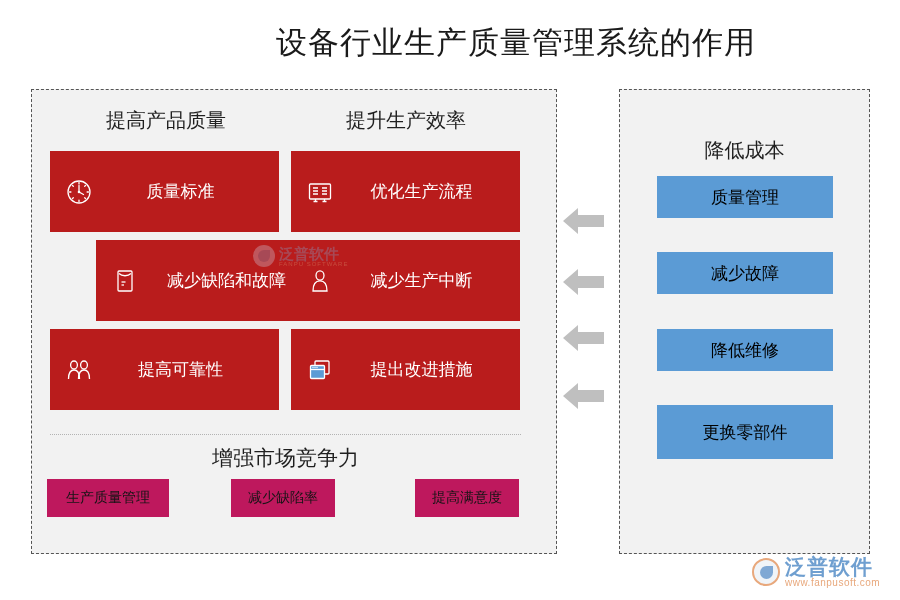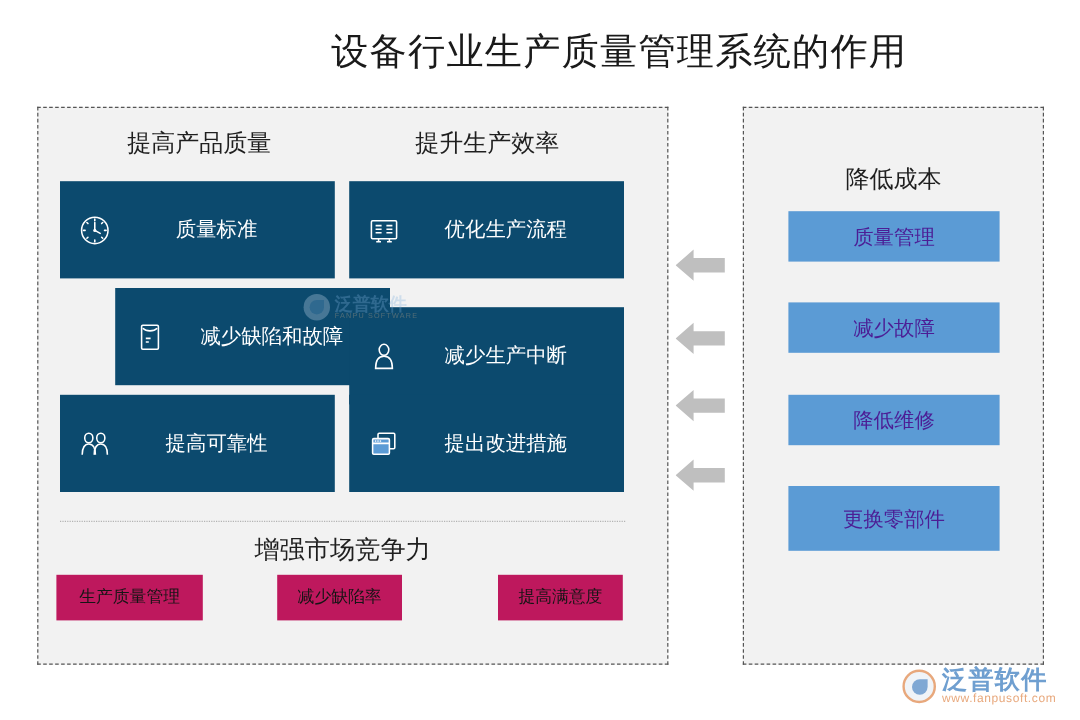--- a/index.html
+++ b/index.html
@@ -37,21 +37,21 @@
     font-size:20px;
     color:#1f1f1f;
     text-align:center;
     line-height:28px;
     font-family:"Liberation Serif","DejaVu Serif",serif;
     white-space:nowrap;
   }
   
   .card{
     position:absolute;
-    background:#0c4a6e;
+    background:#b91c1c;
     color:#ffffff;
     box-sizing:border-box;
     display:flex;
     align-items:center;
   }
   .card .ico{
     width:58px;
     min-width:58px;
     display:flex;
     align-items:center;
@@ -90,21 +90,21 @@
     justify-content:center;
     box-sizing:border-box;
     white-space:nowrap;
     font-family:"Liberation Sans","DejaVu Sans",sans-serif;
     font-weight:500;
   }
   
   .bar{
     position:absolute;
     background:#5b9bd5;
-    color:#4c1d95;
+    color:#000000;
     font-size:17px;
     display:flex;
     align-items:center;
     justify-content:center;
     white-space:nowrap;
     font-family:"Liberation Serif","DejaVu Serif",serif;
   }
   
   .arrow{
     position:absolute;
@@ -213,21 +213,21 @@
       <rect x="5.5" y="7" width="21" height="15" rx="1"></rect>
       <path d="M9 11 h5 M9 14 h5 M9 17 h5"></path>
       <path d="M18 11 h5 M18 14 h5 M18 17 h5"></path>
       <path d="M11.5 22 v2.5 M11.5 24.5 h-2 M11.5 24.5 h2"></path>
       <path d="M20.5 22 v2.5 M20.5 24.5 h-2 M20.5 24.5 h2"></path>
     </svg>
   </span>
   <span class="ctext">优化生产流程</span>
 </div>
 
-<div class="card" style="left:291px;top:240px;width:229px;height:81px;margin-top:16px;">
+<div class="card" style="left:291px;top:240px;width:229px;height:81px;">
   <span class="ico">
     <svg width="30" height="30" viewBox="0 0 30 30" fill="none" stroke="#ffffff" stroke-width="1.3">
       <ellipse cx="15" cy="9.5" rx="4" ry="4.6"></ellipse>
       <path d="M8 25 C8 17.5 11.2 14.8 15 14.8 C18.8 14.8 22 17.5 22 25 Z"></path>
     </svg>
   </span>
   <span class="ctext">减少生产中断</span>
 </div>
 
 <div class="card" style="left:291px;top:329px;width:229px;height:81px;">

